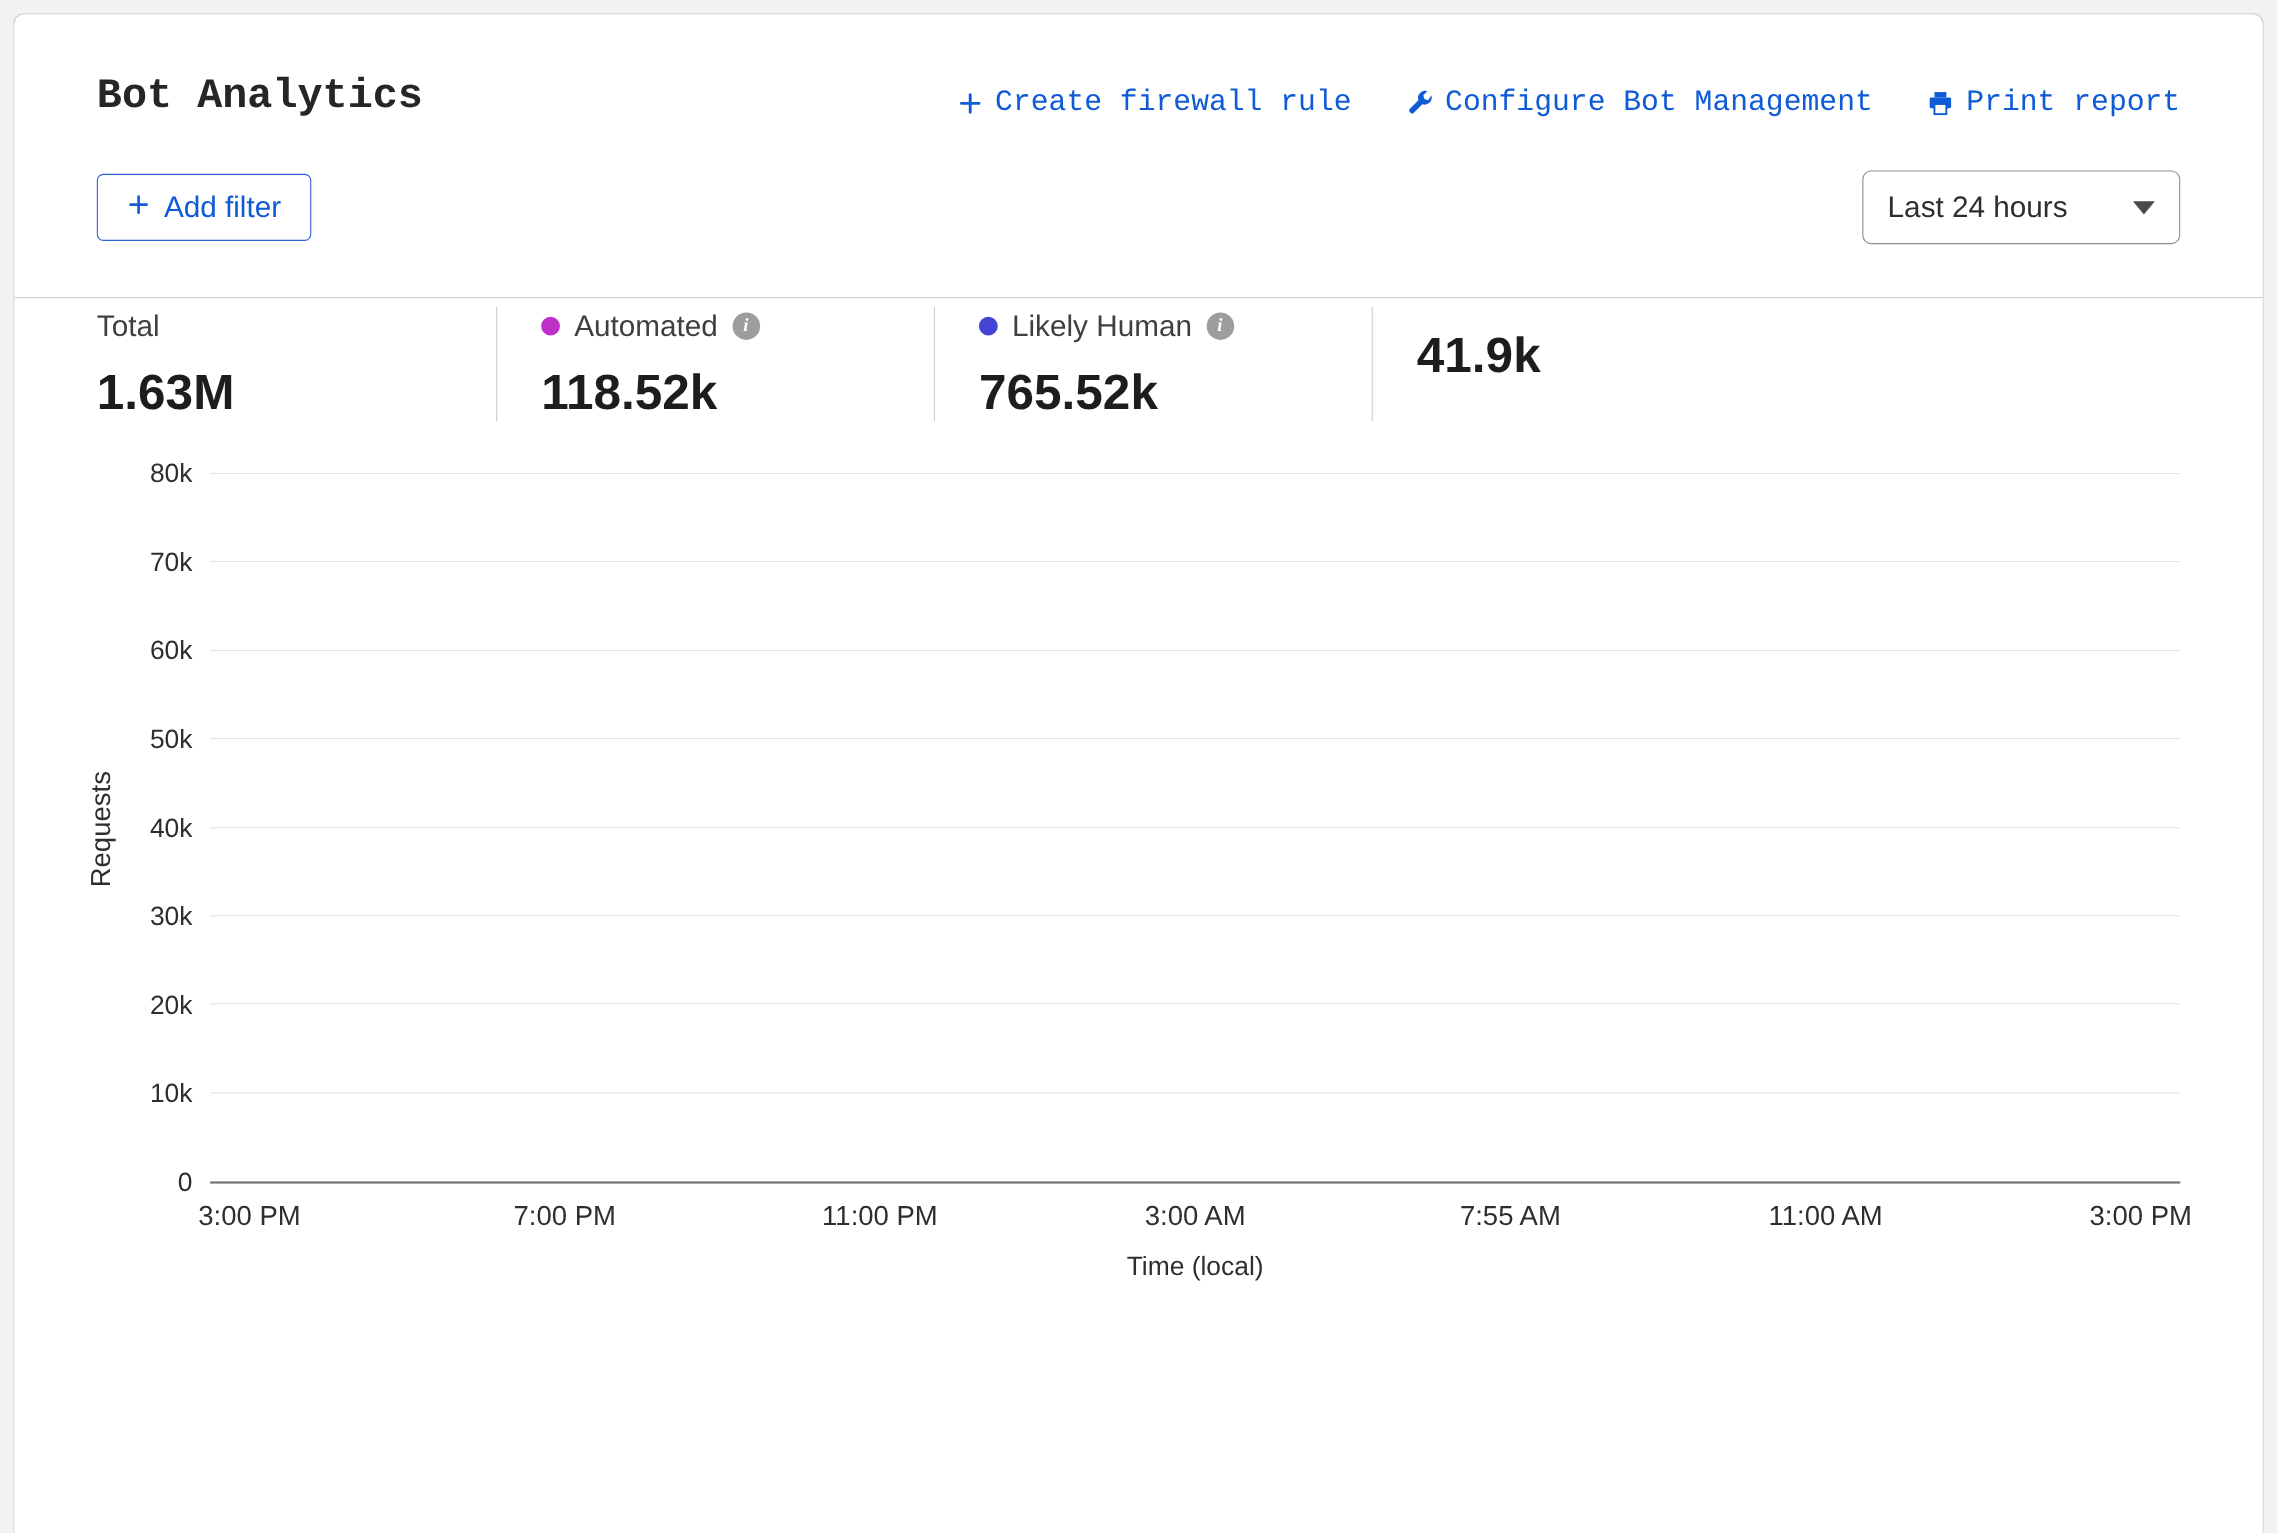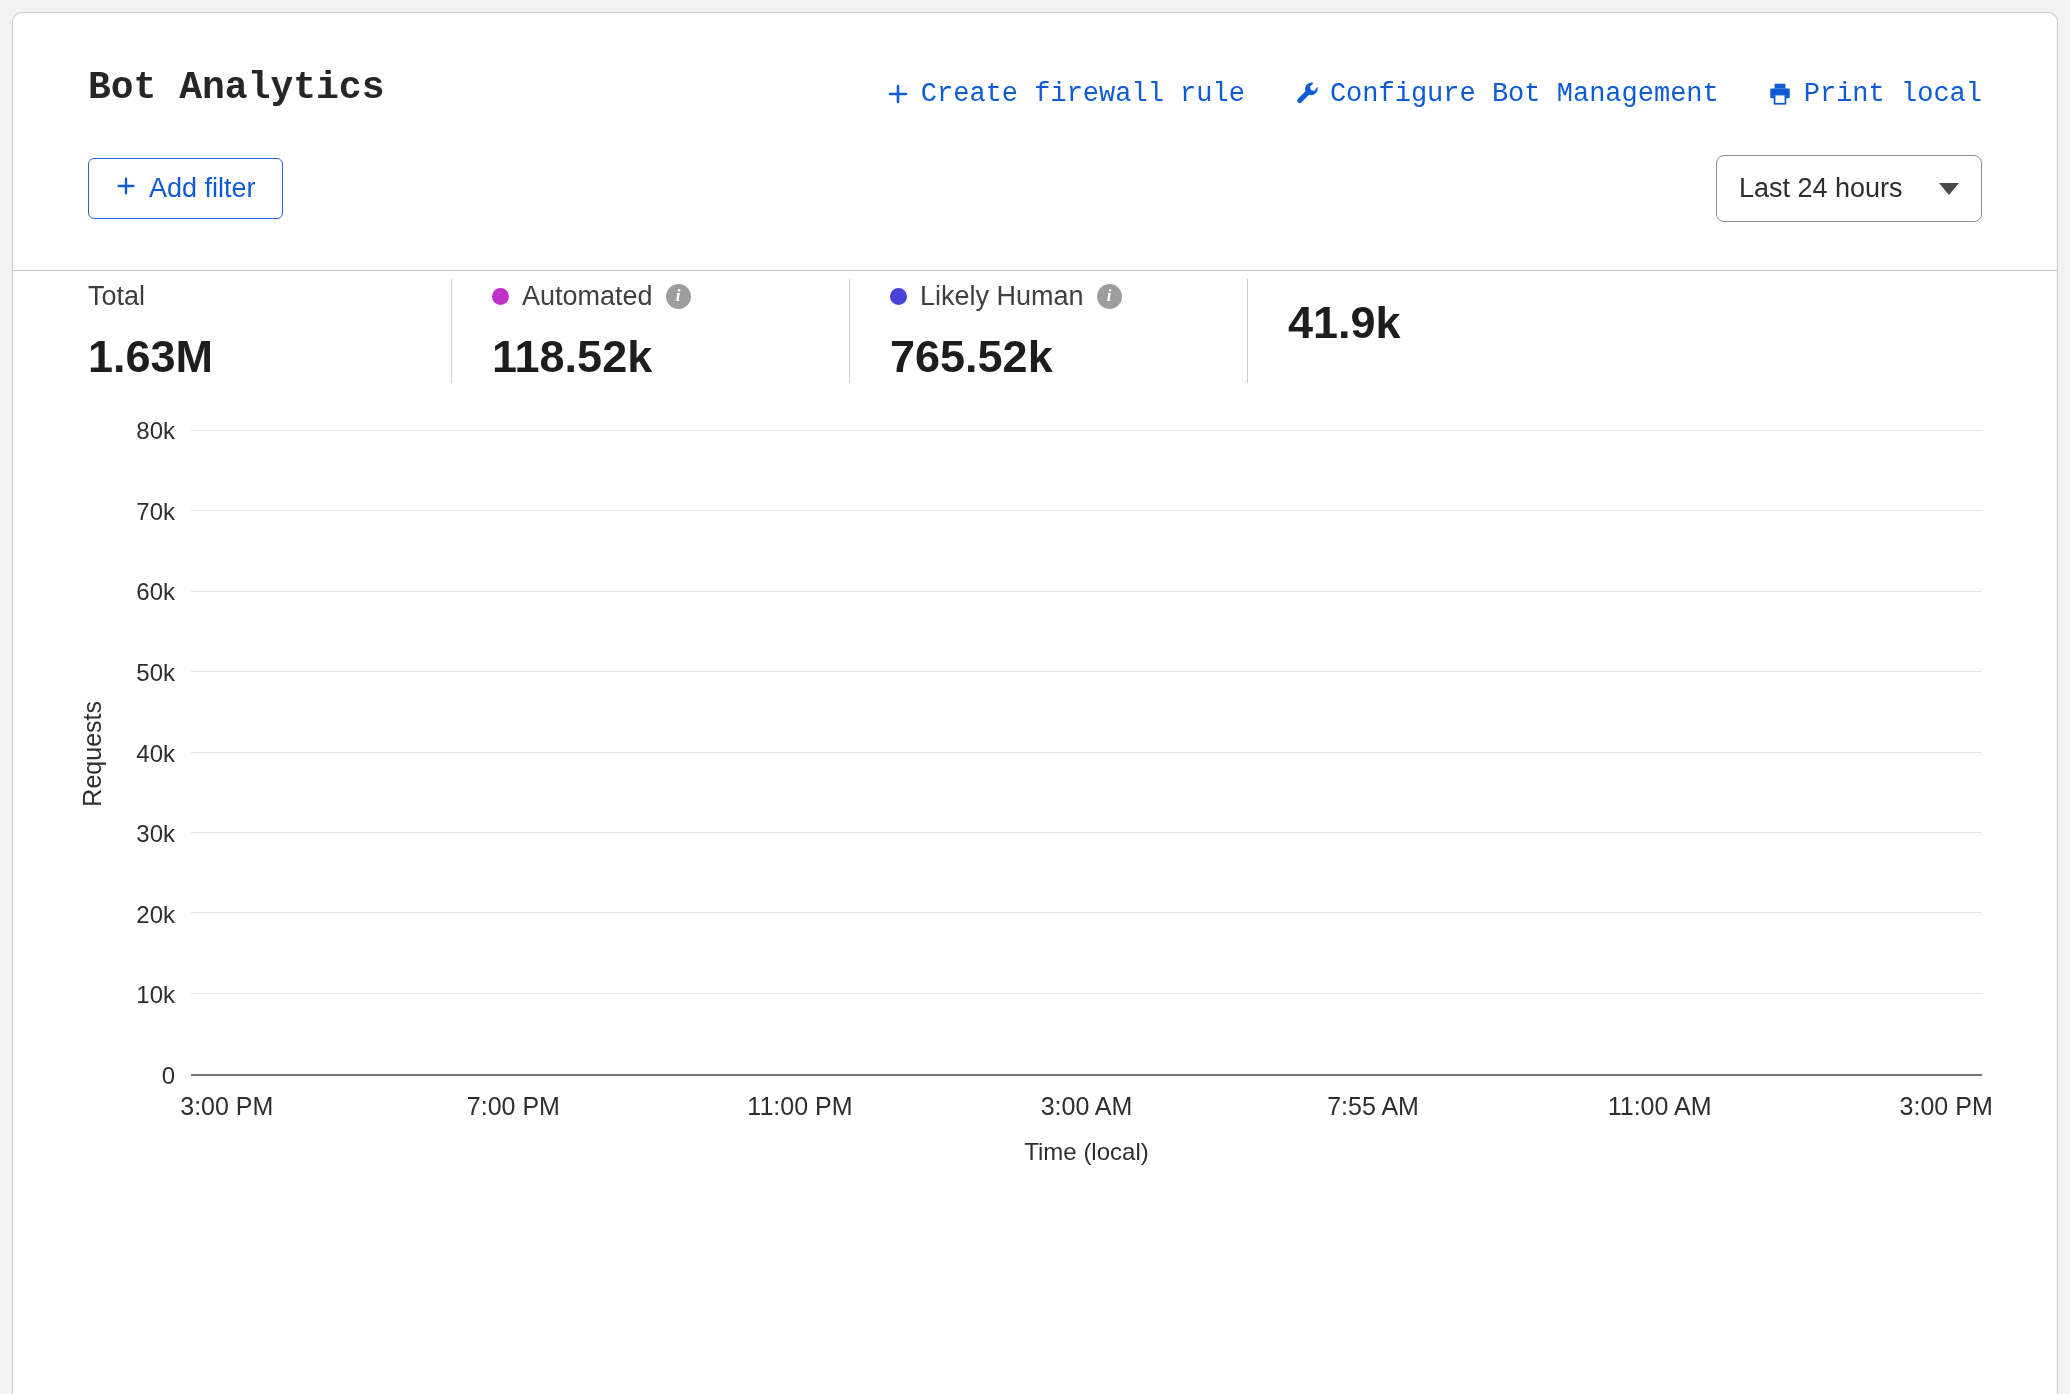--- a/index.html
+++ b/index.html
@@ -35,21 +35,21 @@
     display: flex; justify-content: space-between; align-items: center;
     padding: 46px 75px 48px 75px;
   }
   .add-filter-btn {
     display: flex; align-items: center; gap: 12px;
     border: 1px solid #2d62d9; border-radius: 6px; background: #fff;
     color: #0f5bd6; font-size: 27px; padding: 14px 26px; cursor: pointer;
     font-family: "Liberation Sans", sans-serif;
   }
   .time-select {
-    width: 266px; border: 1px solid #8e8e8e; border-radius: 8px;
+    width: 289px; border: 1px solid #8e8e8e; border-radius: 8px;
     padding: 17px 22px; font-size: 27px; color: #2e2e2e; background: #fff;
     display: flex; justify-content: space-between; align-items: center; cursor: pointer;
   }
   .caret {
     width: 0; height: 0;
     border-left: 10px solid transparent; border-right: 10px solid transparent;
     border-top: 12px solid #4a4a4a; margin-left: 16px;
   }
   .divider { border-bottom: 1px solid #cccccc; }
   
@@ -145,21 +145,21 @@
         <span>Configure Bot Management</span>
       </a>
       <a class="action-link">
         <span>
           <svg width="26" height="26" viewBox="0 0 24 24">
             <rect x="7" y="2.5" width="10" height="4.5" fill="#0f5bd6"></rect>
             <rect x="3" y="7" width="18" height="9" rx="1.2" fill="#0f5bd6"></rect>
             <rect x="7" y="12.5" width="10" height="8.5" fill="#ffffff" stroke="#0f5bd6" stroke-width="1.6"></rect>
           </svg>
         </span>
-        <span>Print local</span>
+        <span>Print report</span>
       </a>
     </div>
   </div>
 
   <div class="filter-row">
     <button class="add-filter-btn">
       <span>
         <svg width="22" height="22" viewBox="0 0 24 24">
             <path d="M12 4v16M4 12h16" stroke="#0f5bd6" stroke-width="2.6" fill="none" stroke-linecap="round"></path>
           </svg>

